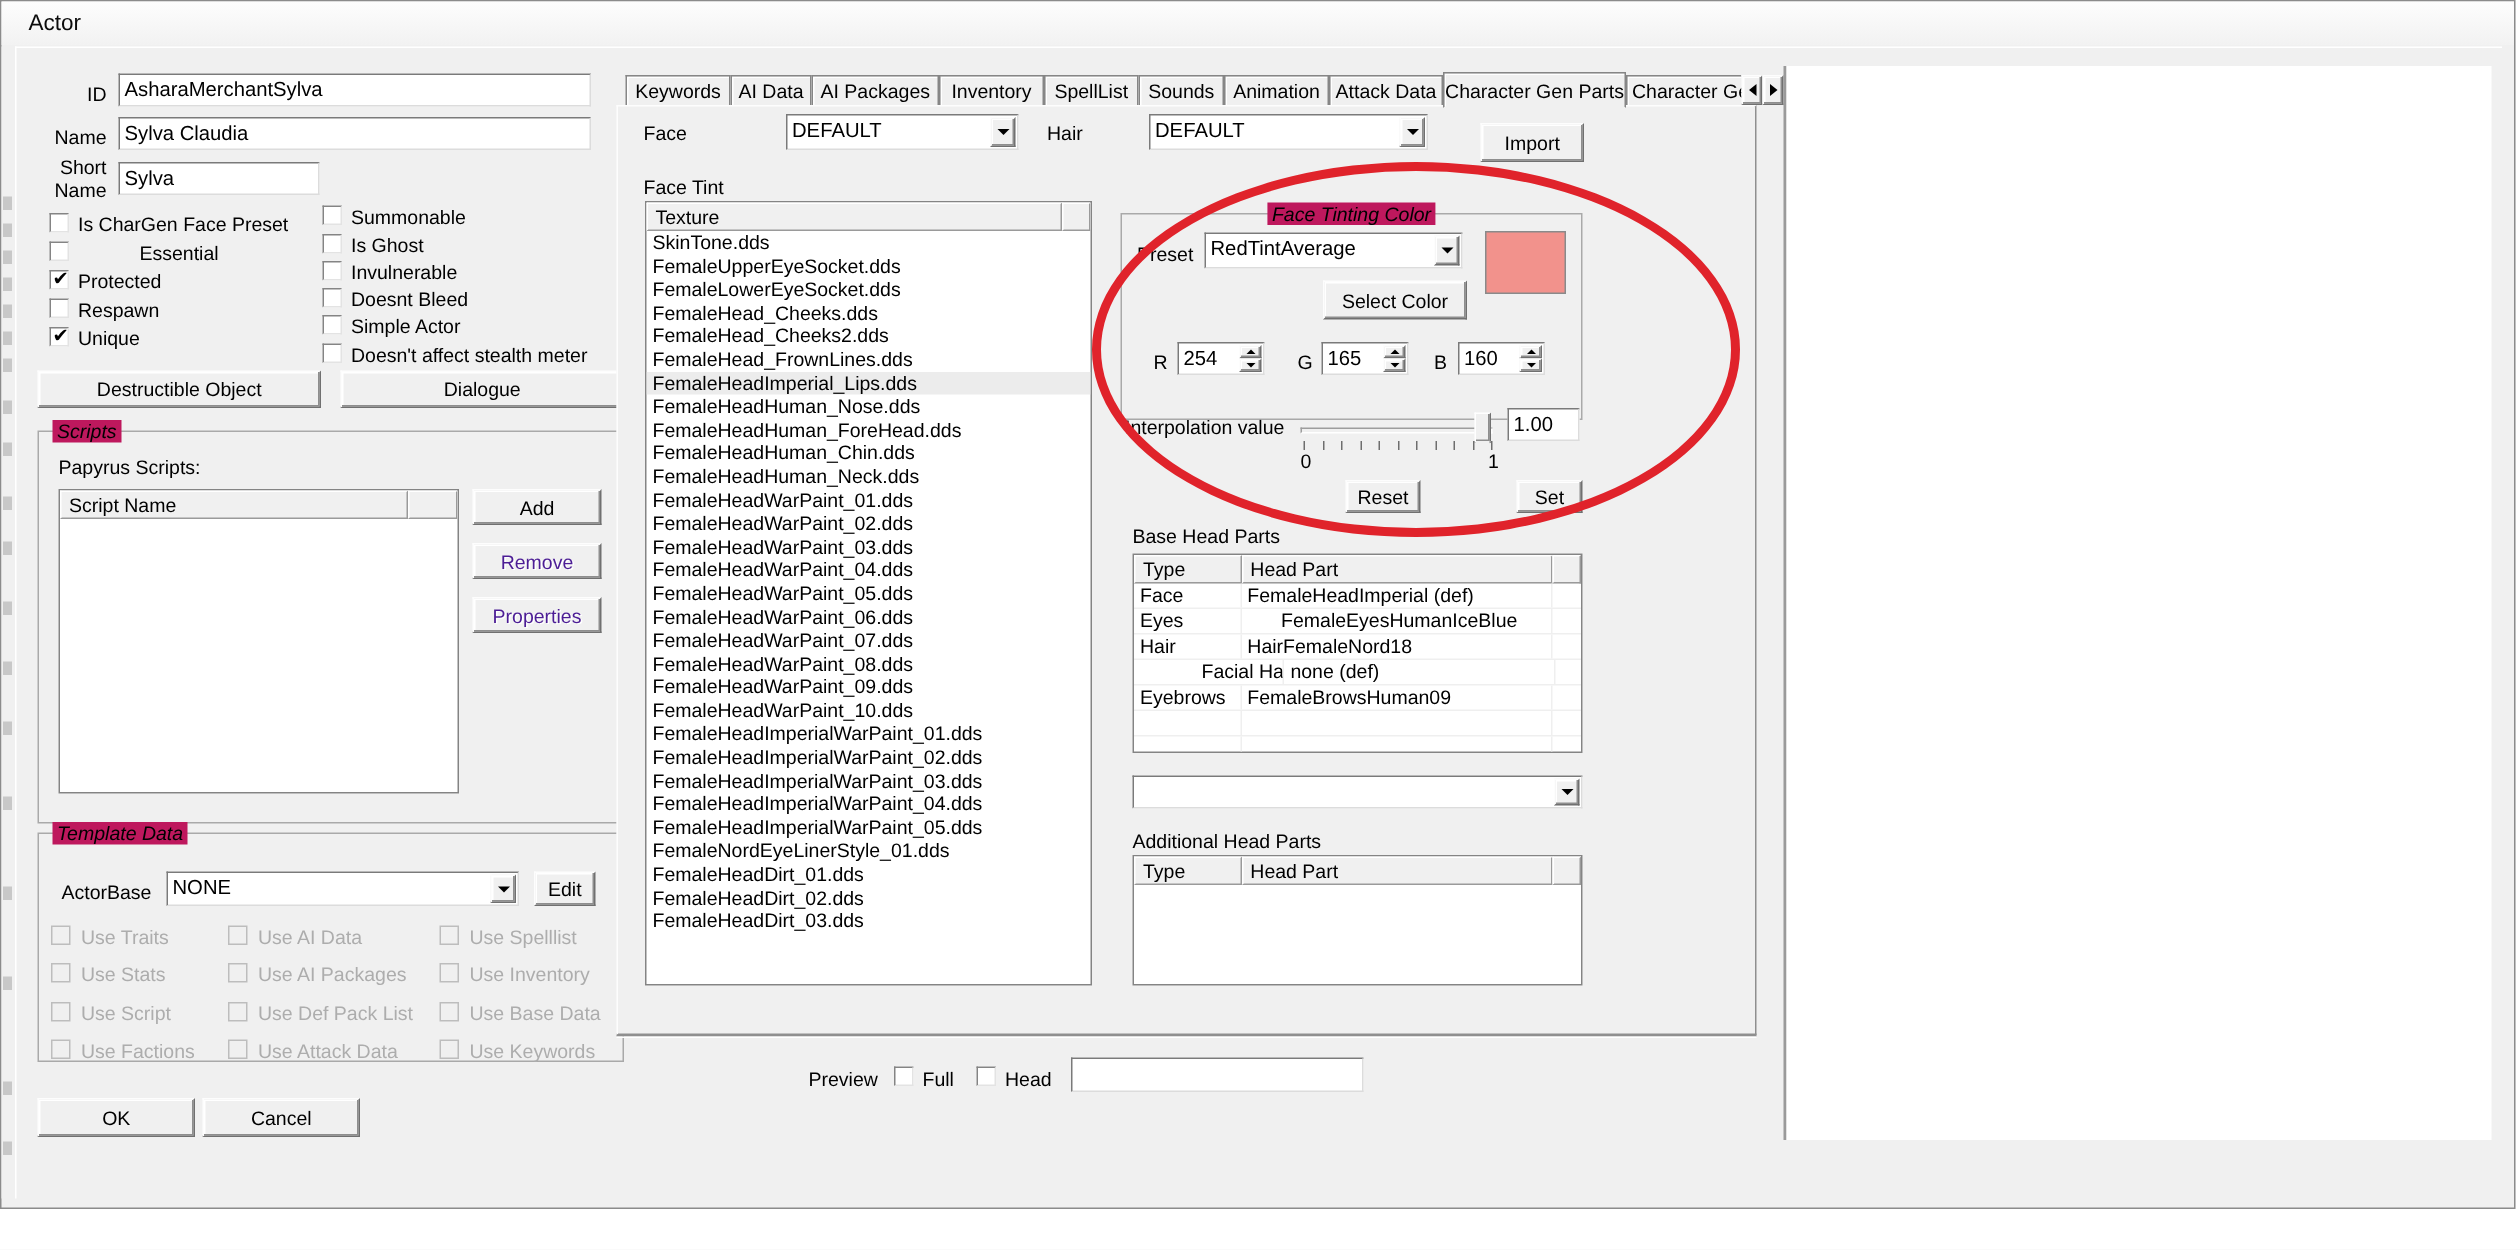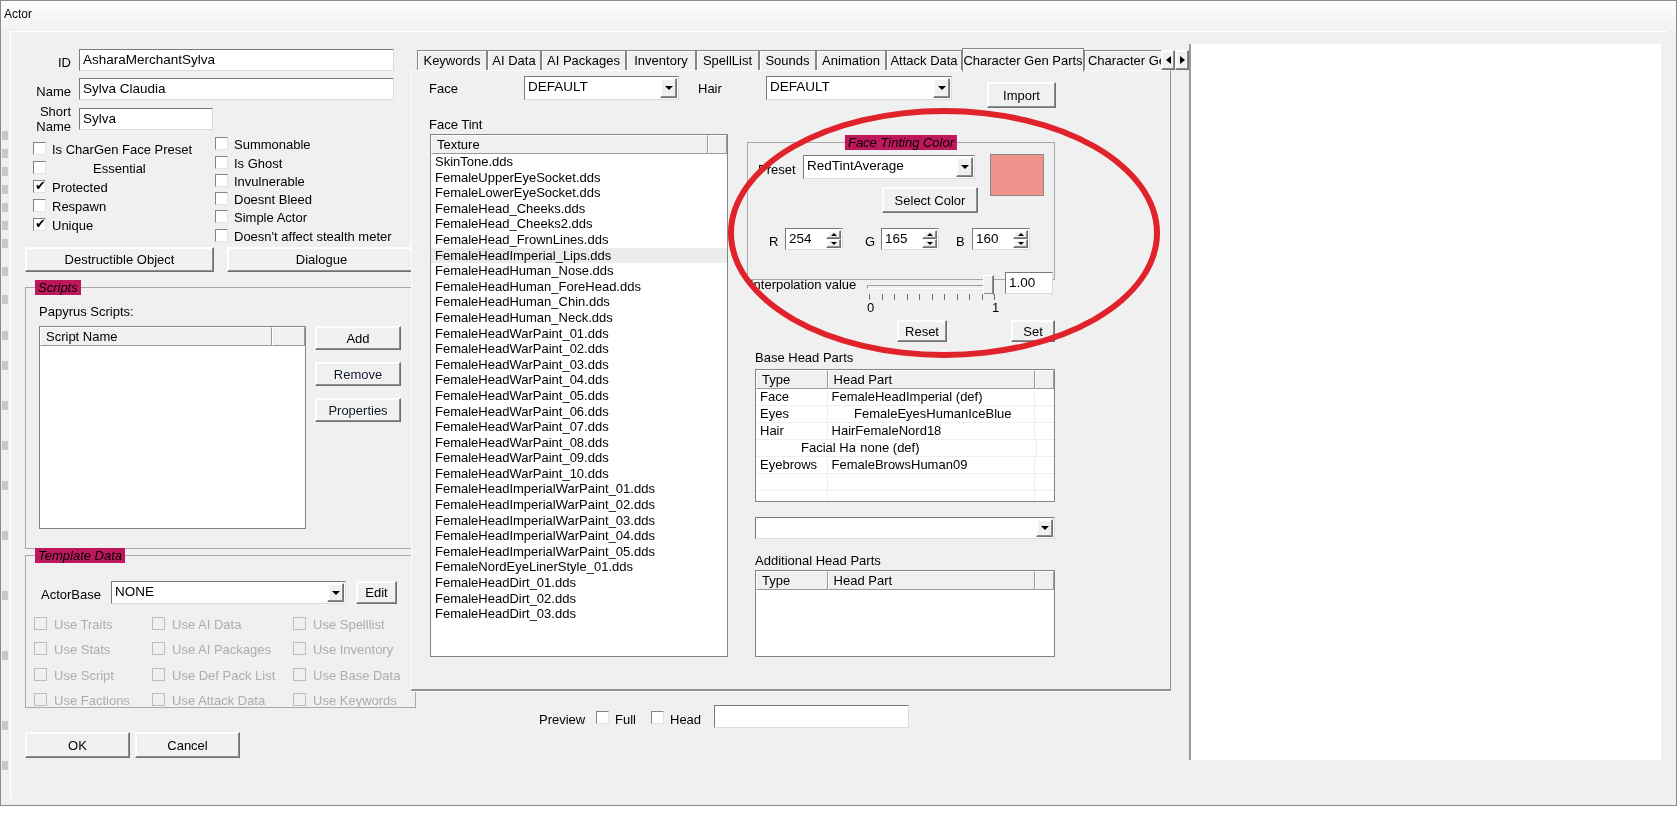--- a/index.html
+++ b/index.html
@@ -17,21 +17,21 @@
 
   #bg-strip{position:absolute;left:0;top:0;width:810px;height:32px;
     background:linear-gradient(180deg,#e9e9e9 0%,#d7d7d7 55%,#c9c9c9 100%);
     filter:blur(0.4px);}
   #bg-strip .ghost{position:absolute;top:9px;height:10px;background:#c6c6c6;opacity:.55;border-radius:1px;}
 
   #actor-window{position:absolute;left:0;top:0;width:1677px;height:806px;
     background:#f0f0f0;border:1px solid #8b8b8b;box-sizing:border-box;}
   #titlebar{position:absolute;left:0;top:0;width:100%;height:29px;
     background:linear-gradient(180deg,#fdfdfd 0%,#f2f2f2 100%);}
-  #titlebar .t{position:absolute;left:3px;top:6px;font-size:12px;color:#0b0b0b;}
+  #titlebar .t{position:absolute;left:18px;top:6px;font-size:15px;color:#0b0b0b;}
 
   #client{position:absolute;left:9px;top:30px;width:1658px;height:768px;
     background:#f0f0f0;border-top:1px solid #ffffff;border-left:1px solid #ffffff;
     box-sizing:border-box;}
 
   
   #left-rail{position:absolute;left:0px;top:30px;width:9px;height:768px;background:#f0f0f0;}
   #left-rail .tick{position:absolute;left:1px;width:6px;height:9px;background:#c8c8c8;}
 
   
@@ -39,21 +39,21 @@
   .lbl.dis{color:#adadad;}
   .tf{position:absolute;background:#fff;border:1px solid #7a7a7a;
       border-right-color:#dcdcdc;border-bottom-color:#dcdcdc;
       box-sizing:border-box;font-size:13.5px;padding:2px 3px;color:#000;
       font-family:"Liberation Sans",sans-serif;white-space:nowrap;overflow:hidden;}
   .btn{position:absolute;box-sizing:border-box;background:#f0f0f0;
       border:1px solid #707070;border-top-color:#fdfdfd;border-left-color:#fdfdfd;
       box-shadow:inset -1px -1px 0 #8e8e8e, inset 1px 1px 0 #ffffff;
       font-size:13px;color:#000;display:flex;align-items:center;justify-content:center;
       font-family:"Liberation Sans",sans-serif;cursor:default;}
-  .btn.dis{color:#0f172a;text-shadow:1px 1px 0 #fff;}
+  .btn.dis{color:#4c1d95;text-shadow:1px 1px 0 #fff;}
   .cb{position:absolute;width:13px;height:13px;box-sizing:border-box;background:#fff;
       border:1px solid #848484;border-right-color:#e3e3e3;border-bottom-color:#e3e3e3;}
   .cb.dis{background:#f0f0f0;border-color:#bdbdbd;}
   .cb .mk{position:absolute;left:1px;top:-2px;font-size:13px;line-height:13px;color:#000;}
   .combo{position:absolute;box-sizing:border-box;background:#fff;border:1px solid #7a7a7a;
       border-right-color:#dcdcdc;border-bottom-color:#dcdcdc;font-size:13.5px;padding:2px 3px;}
   .combo .arrowbox{position:absolute;right:1px;top:1px;bottom:1px;width:17px;background:#f0f0f0;
       box-shadow:inset -1px -1px 0 #8e8e8e, inset 1px 1px 0 #ffffff;border:1px solid #707070;
       border-top-color:#fdfdfd;border-left-color:#fdfdfd;box-sizing:border-box;
       display:flex;align-items:center;justify-content:center;}

